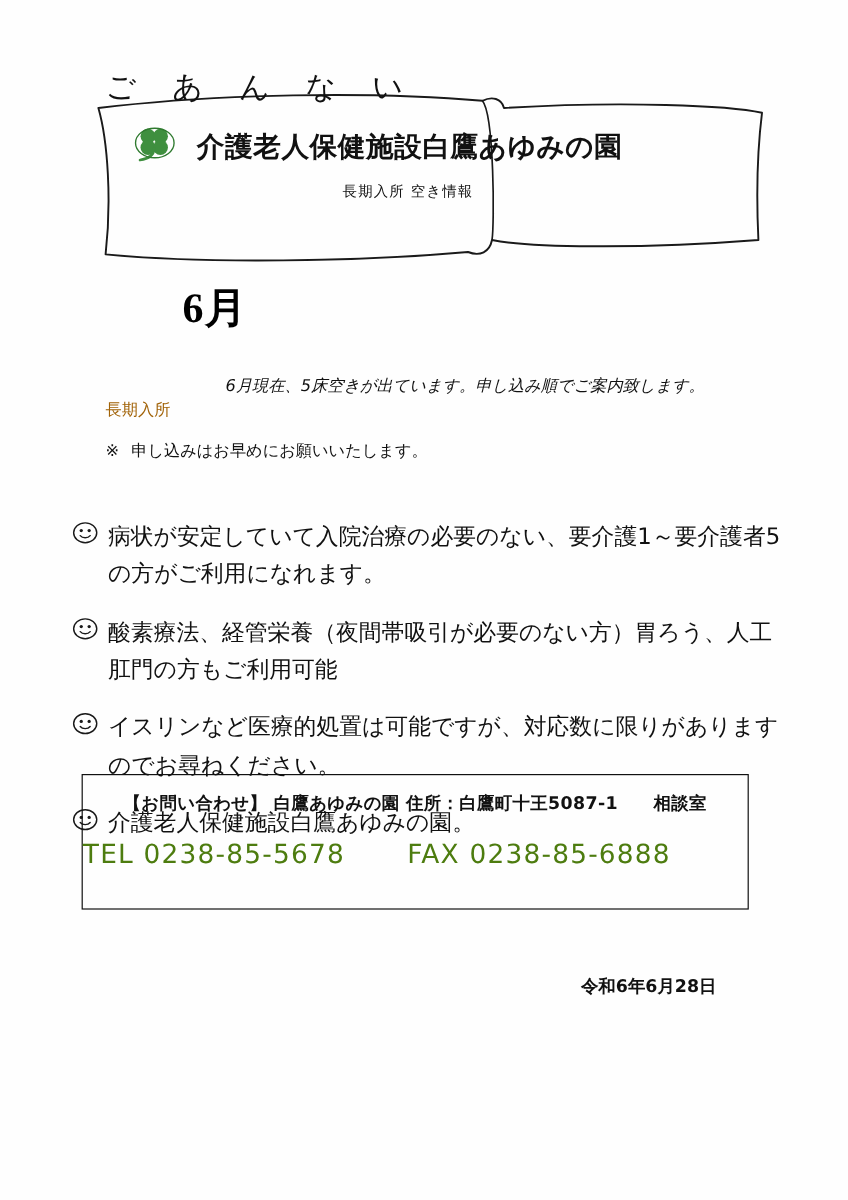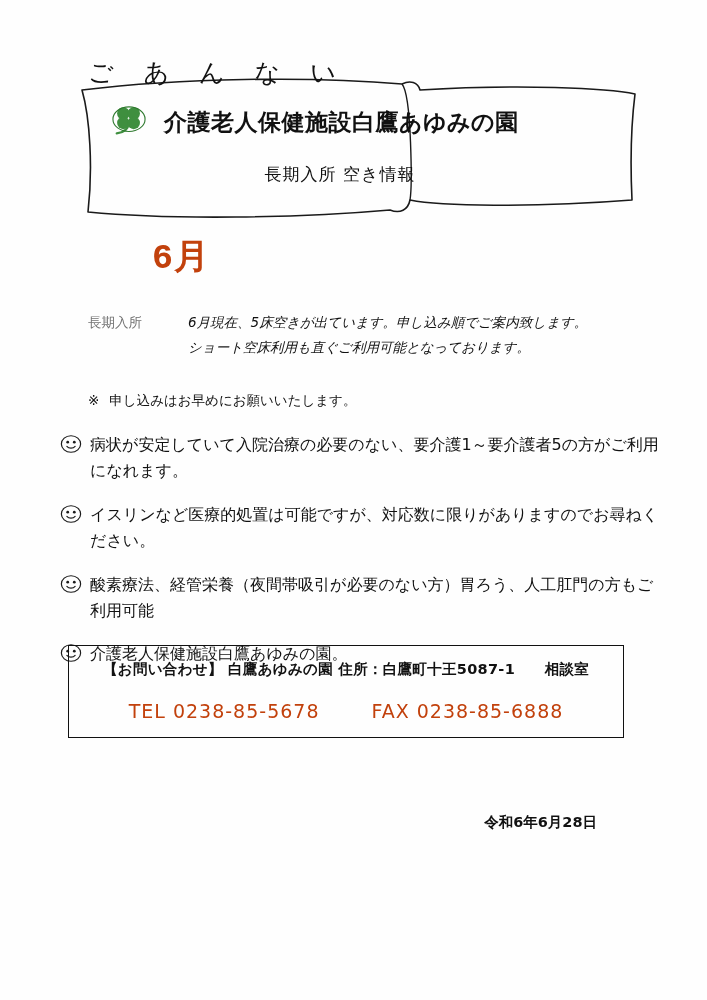--- a/index.html
+++ b/index.html
@@ -62,66 +62,67 @@
     font-size: 23px;
     font-weight: bold;
     letter-spacing: 0.5px;
     color: #111;
     font-family: "DejaVu Sans", "Liberation Sans", sans-serif;
     white-space: nowrap;
   }
   .banner-sub {
     position: absolute;
     left: 0;
-    top: 115px;
+    top: 103px;
     width: 560px;
     text-align: center;
-    font-size: 17px;
+    font-size: 12px;
     letter-spacing: 1px;
     color: #111;
     font-family: "DejaVu Sans", "Liberation Sans", sans-serif;
   }
 
   
   .month {
     position: absolute;
     left: 152px;
     top: 233px;
     font-size: 35px;
     font-weight: bold;
-    font-family: Liberation Mono, monospace;
+    font-family: Liberation Serif, serif;
     letter-spacing: 1px;
-    color: #c2410c;
+    color: #000000;
   }
 
   
   .body-block {
     position: absolute;
     left: 88px;
     top: 310px;
     width: 560px;
     font-family: "DejaVu Sans", "Liberation Sans", sans-serif;
   }
   .lead-row {
     display: flex;
     align-items: flex-start;
     font-size: 13.5px;
     line-height: 1.85;
   }
   .lead-label {
     flex: 0 0 100px;
-    color: #737373;
+    color: #a16207;
+    margin-top: 20px;
   }
   .lead-text {
     flex: 1 1 auto;
     color: #111;
     font-style: italic;
   }
   .note {
-    margin-top: 32px;
+    margin-top: 12px;
     font-size: 13.5px;
     color: #111;
   }
   .note .mark {
     margin-right: 10px;
   }
 
   
   .bullets {
     position: absolute;
@@ -137,32 +138,32 @@
   }
   .smiley {
     flex: 0 0 auto;
     width: 22px;
     height: 22px;
     margin-right: 8px;
     margin-top: 1px;
   }
   .bullet-text {
     flex: 1 1 auto;
-    font-size: 16px;
+    font-size: 19px;
     line-height: 1.65;
     color: #111;
   }
 
   
   .contact-box {
     position: absolute;
     left: 68px;
     top: 645px;
     width: 556px;
-    height: 93px;
+    height: 113px;
     border: 1.5px solid #111;
     box-sizing: border-box;
     font-family: "DejaVu Sans", "Liberation Sans", sans-serif;
   }
   .contact-line1 {
     position: absolute;
     left: 0;
     top: 14px;
     width: 100%;
     text-align: center;
@@ -170,24 +171,23 @@
     font-weight: bold;
     color: #111;
     letter-spacing: 0.3px;
   }
   .contact-line2 {
     position: absolute;
     left: 0;
     top: 54px;
     width: 100%;
     display: flex;
-    justify-content: center;
     gap: 52px;
-    font-size: 19px;
-    color: #c2410c;
+    font-size: 22px;
+    color: #4d7c0f;
     letter-spacing: 1px;
   }
 
   
   .doc-date {
     position: absolute;
     right: 110px;
     top: 765px;
     font-size: 14.5px;
     font-weight: bold;
@@ -233,21 +233,20 @@
     <div class="banner-sub">長期入所 空き情報</div>
   </div>
 
   <div class="month">6月</div>
 
   <div class="body-block">
     <div class="lead-row">
       <div class="lead-label">長期入所</div>
       <div class="lead-text">
         <div>6月現在、5床空きが出ています。申し込み順でご案内致します。</div>
-        <div>ショート空床利用も直ぐご利用可能となっております。</div>
       </div>
     </div>
     <div class="note">
       <span class="mark">※</span><span>申し込みはお早めにお願いいたします。</span>
     </div>
   </div>
 
   <div class="bullets">
 
     <div class="bullet">
@@ -260,31 +259,31 @@
       <div class="bullet-text">病状が安定していて入院治療の必要のない、要介護1～要介護者5の方がご利用になれます。</div>
     </div>
 
     <div class="bullet">
       <svg class="smiley" viewBox="0 0 24 24">
         <ellipse cx="12" cy="12" rx="10.5" ry="9" fill="none" stroke="#1a1a1a" stroke-width="1.3"></ellipse>
         <circle cx="8.4" cy="10" r="1.5" fill="#1a1a1a"></circle>
         <circle cx="15.6" cy="10" r="1.5" fill="#1a1a1a"></circle>
         <path d="M7.5,14.6 C9.5,17.2 14.5,17.2 16.5,14.6" fill="none" stroke="#1a1a1a" stroke-width="1.3" stroke-linecap="round"></path>
       </svg>
-      <div class="bullet-text">イスリンなど医療的処置は可能ですが、対応数に限りがありますのでお尋ねください。</div>
+      <div class="bullet-text">酸素療法、経管栄養（夜間帯吸引が必要のない方）胃ろう、人工肛門の方もご利用可能</div>
     </div>
 
     <div class="bullet">
       <svg class="smiley" viewBox="0 0 24 24">
         <ellipse cx="12" cy="12" rx="10.5" ry="9" fill="none" stroke="#1a1a1a" stroke-width="1.3"></ellipse>
         <circle cx="8.4" cy="10" r="1.5" fill="#1a1a1a"></circle>
         <circle cx="15.6" cy="10" r="1.5" fill="#1a1a1a"></circle>
         <path d="M7.5,14.6 C9.5,17.2 14.5,17.2 16.5,14.6" fill="none" stroke="#1a1a1a" stroke-width="1.3" stroke-linecap="round"></path>
       </svg>
-      <div class="bullet-text">酸素療法、経管栄養（夜間帯吸引が必要のない方）胃ろう、人工肛門の方もご利用可能</div>
+      <div class="bullet-text">イスリンなど医療的処置は可能ですが、対応数に限りがありますのでお尋ねください。</div>
     </div>
 
     <div class="bullet">
       <svg class="smiley" viewBox="0 0 24 24">
         <ellipse cx="12" cy="12" rx="10.5" ry="9" fill="none" stroke="#1a1a1a" stroke-width="1.3"></ellipse>
         <circle cx="8.4" cy="10" r="1.5" fill="#1a1a1a"></circle>
         <circle cx="15.6" cy="10" r="1.5" fill="#1a1a1a"></circle>
         <path d="M7.5,14.6 C9.5,17.2 14.5,17.2 16.5,14.6" fill="none" stroke="#1a1a1a" stroke-width="1.3" stroke-linecap="round"></path>
       </svg>
       <div class="bullet-text">介護老人保健施設白鷹あゆみの園。</div>

